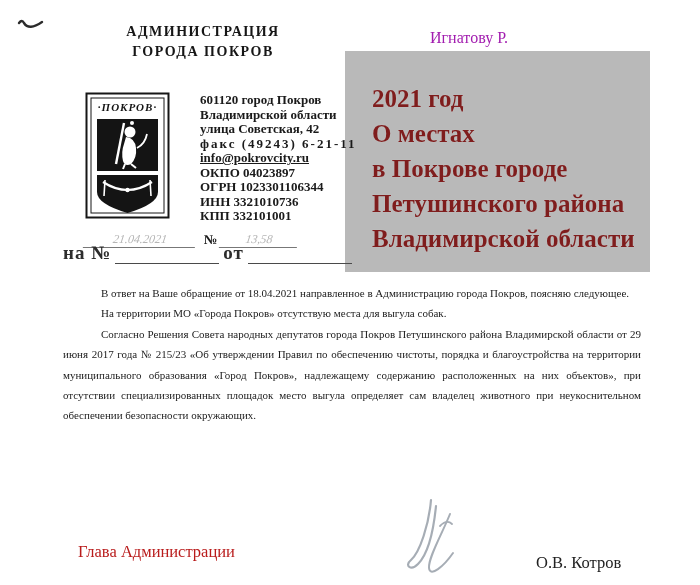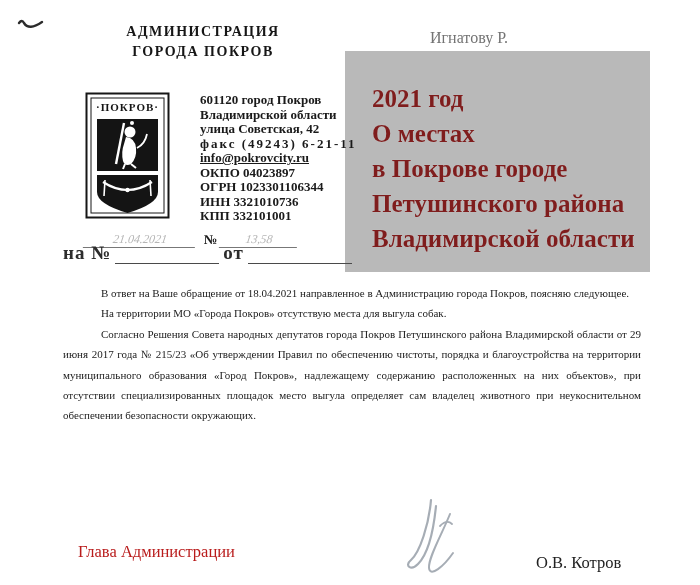--- a/index.html
+++ b/index.html
@@ -17,40 +17,41 @@
   
   .org-header{
     position:absolute;left:92px;top:22px;width:222px;
     text-align:center;font-weight:bold;font-size:14px;line-height:20px;
     letter-spacing:1.5px;color:#161616;
   }
 
   
   .recipient{
     position:absolute;left:430px;top:29px;
-    font-size:16px;color:#737373;
+    font-size:16px;color:#a21caf;
   }
 
   
   .overlay-box{
     position:absolute;left:345px;top:51px;width:305px;height:221px;
     background:#b9b9b9;
     padding:30px 0 0 27px;box-sizing:border-box;
   }
   .overlay-box div{
     color:#7f1d1d;font-weight:bold;font-size:25px;line-height:35px;
     white-space:nowrap;text-shadow:0 0 1px #cfcfcf;
   }
 
   
   .emblem{position:absolute;left:85px;top:92px;width:85px;height:127px;}
   .emblem-title{
     position:absolute;left:0;top:9px;width:85px;text-align:center;
     font-weight:bold;font-size:11px;letter-spacing:1px;color:#151515;
     font-family:"Liberation Serif","DejaVu Serif",serif;
+    font-style:italic;
   }
 
   
   .address{
     position:absolute;left:200px;top:93px;width:190px;
     font-weight:bold;font-size:13px;line-height:14.5px;color:#1a1a1a;
   }
   .address .spaced{letter-spacing:2px;}
   .address .email{text-decoration:underline;}
 

